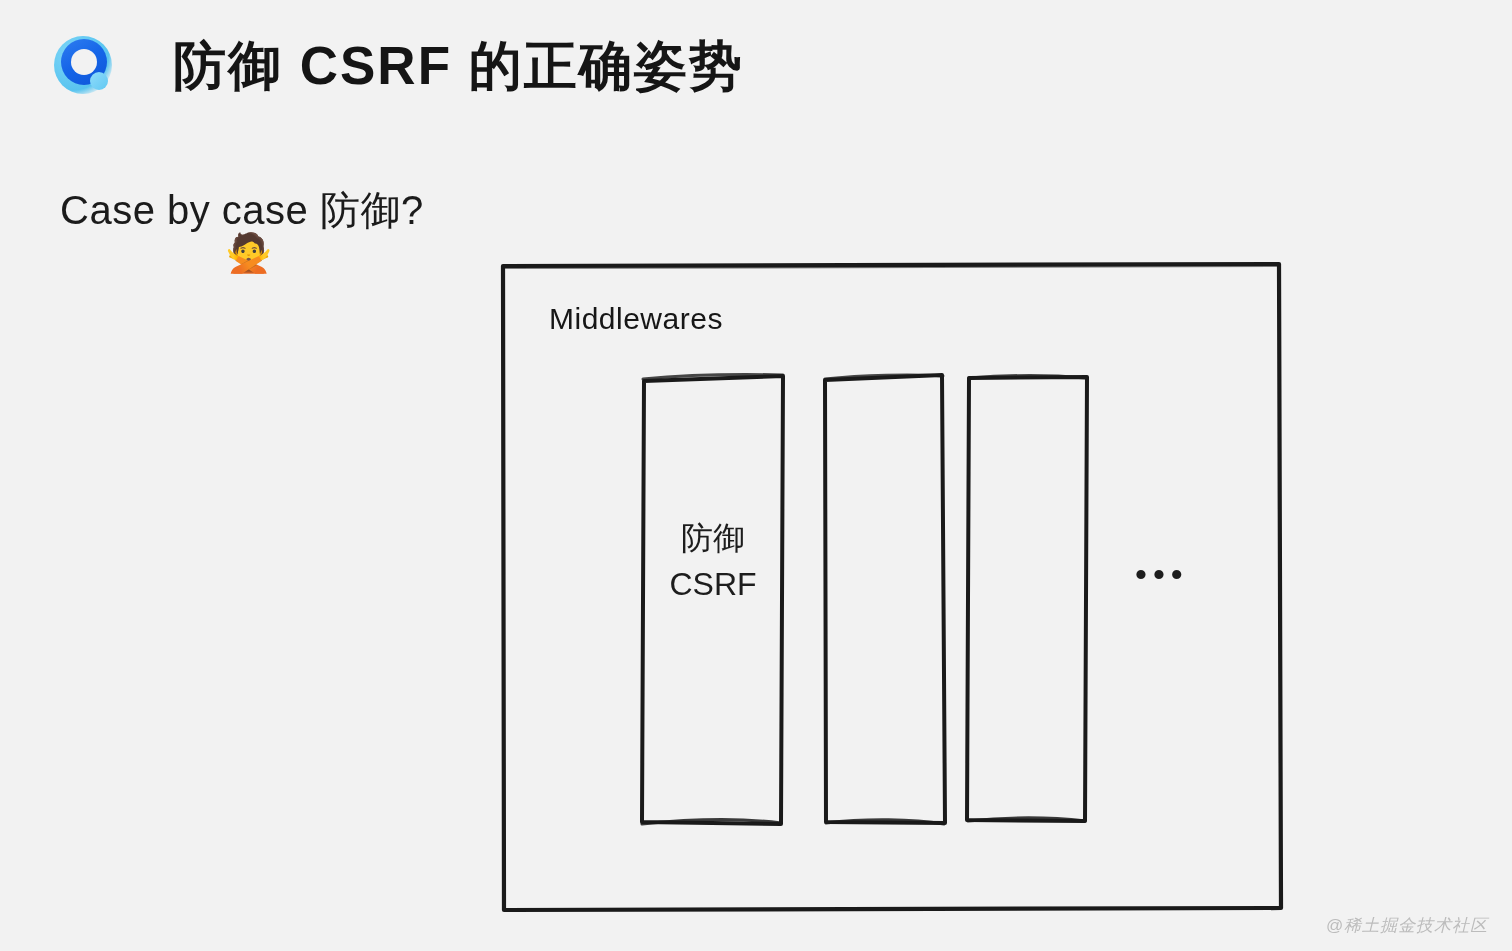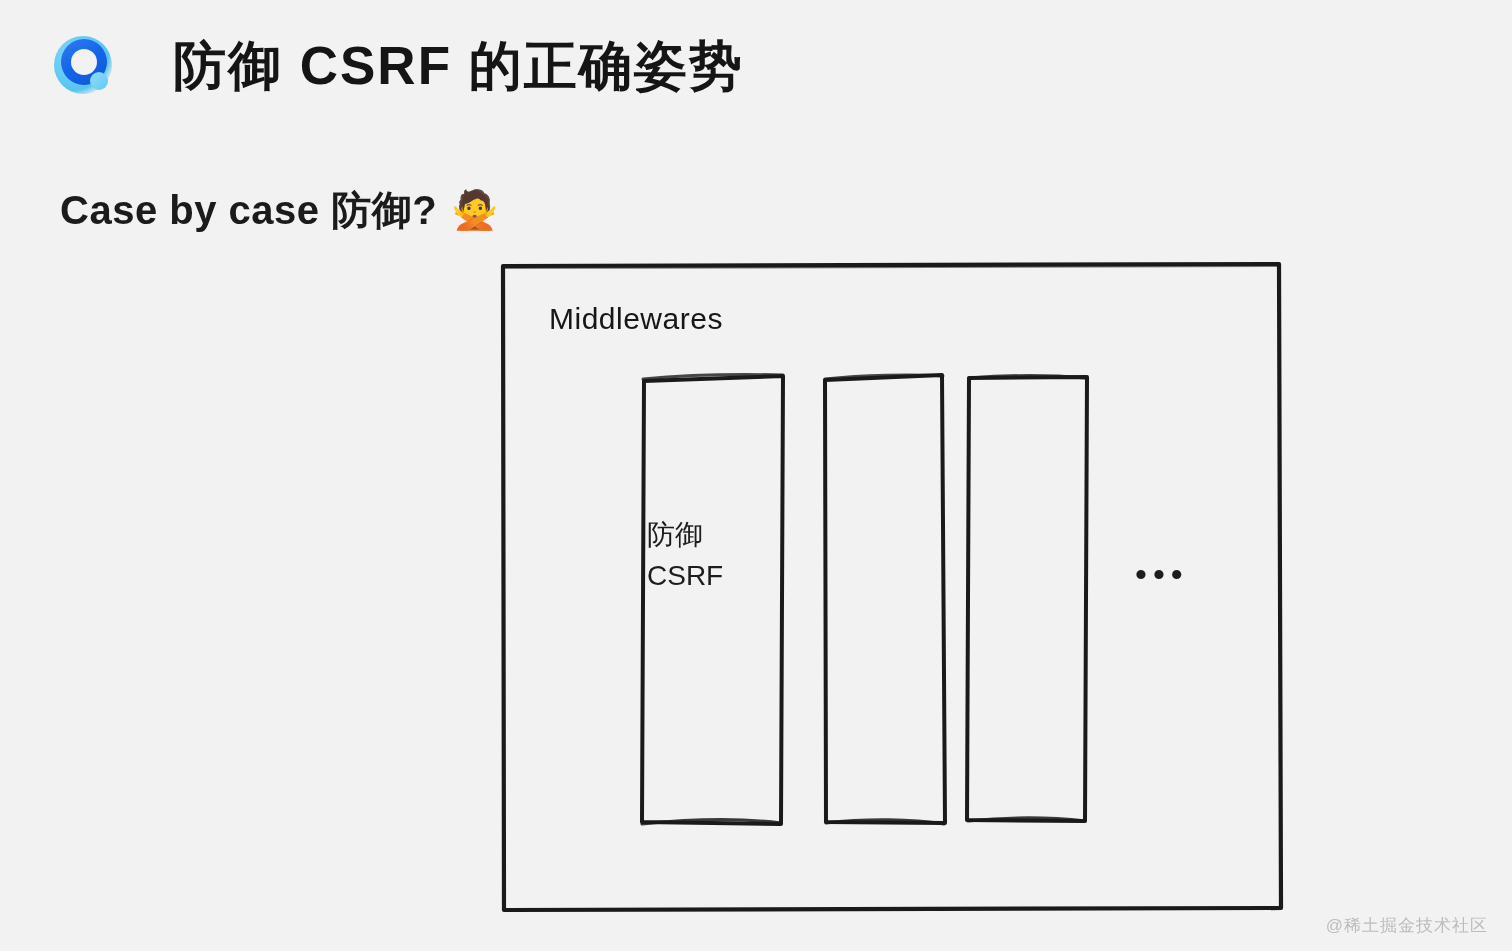--- a/index.html
+++ b/index.html
@@ -86,26 +86,27 @@
     text-align: center;
   }
 
   
   .subtitle {
     position: absolute;
     left: 60px;
     top: 186px;
     font-size: 40px;
     color: #1b1b1b;
-    font-weight: 700;
+    font-weight: 400;
     letter-spacing: 0.5px;
     display: flex;
     align-items: center;
     white-space: nowrap;
     line-height: 1.2;
+    flex-direction: column;
   }
   .subtitle-emoji {
     font-size: 38px;
     margin-left: 14px;
     line-height: 1;
   }
 
   
   .diagram {
     position: absolute;
@@ -126,22 +127,22 @@
     top: 45px;
     font-family: Liberation Sans, sans-serif;
     font-size: 30px;
     color: #171717;
     letter-spacing: 0.5px;
     white-space: nowrap;
   }
 
   .box-text {
     position: absolute;
-    text-align: left;
-    font-size: 28px;
+    text-align: center;
+    font-size: 32px;
     color: #1d1d1d;
     line-height: 1.45;
     white-space: nowrap;
   }
   .box-text.b1 {
     left: 152px;
     top: 258px;
     width: 132px;
   }
 
@@ -157,20 +158,21 @@
 
   
   .watermark {
     position: absolute;
     right: 24px;
     bottom: 14px;
     font-size: 17px;
     color: #bcbcbc;
     letter-spacing: 1px;
     white-space: nowrap;
+    font-style: italic;
   }
 </style>
 </head>
 <body>
 
 <div class="slide">
 
   <div class="header">
     <div class="logo">
       <div class="logo-halo"></div>

